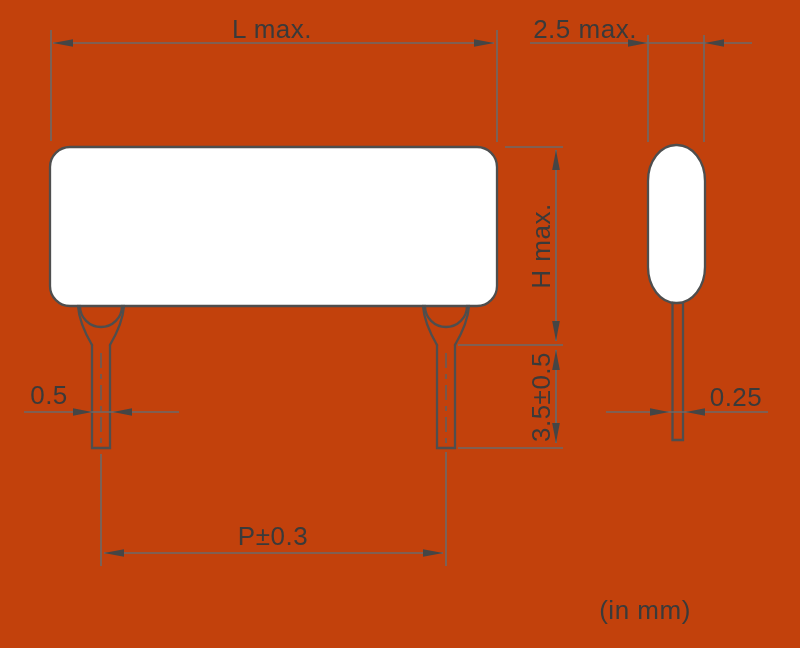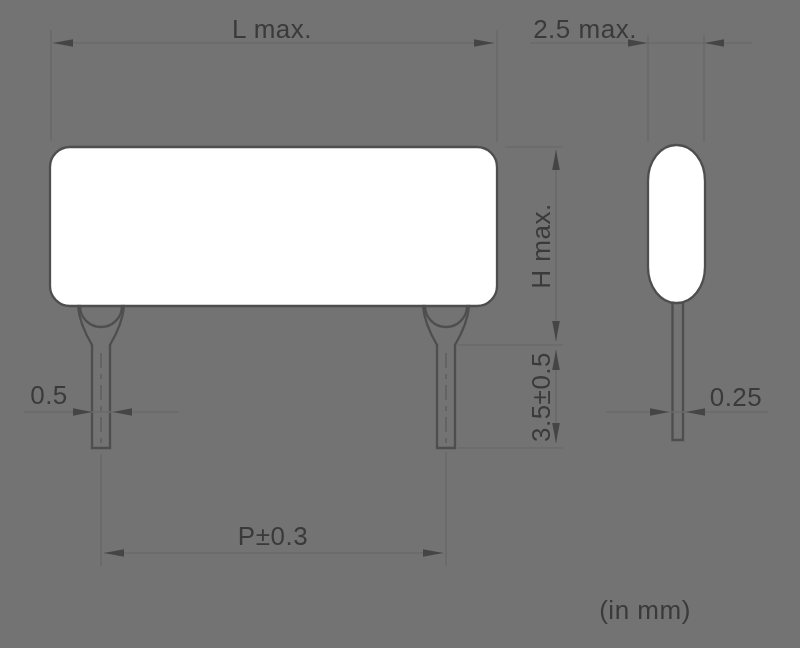--- a/index.html
+++ b/index.html
@@ -1,20 +1,20 @@
 <!DOCTYPE html>
 <html><head>
 <meta charset="utf-8">
 <style>
   html, body { margin: 0; padding: 0; background: #ffffff; }
   .stage {
     position: relative;
     width: 800px;
     height: 648px;
-    background: #737373;
+    background: #c2410c;
     font-family: "Liberation Sans", sans-serif;
     overflow: hidden;
   }
   svg text {
     font-family: "Liberation Sans", sans-serif;
     font-size: 26px;
     fill: #3a3a3a;
     letter-spacing: 0.5px;
   }
   .objline   { stroke: #4e4e4e; stroke-width: 2.3; fill: none; stroke-linecap: round; }

